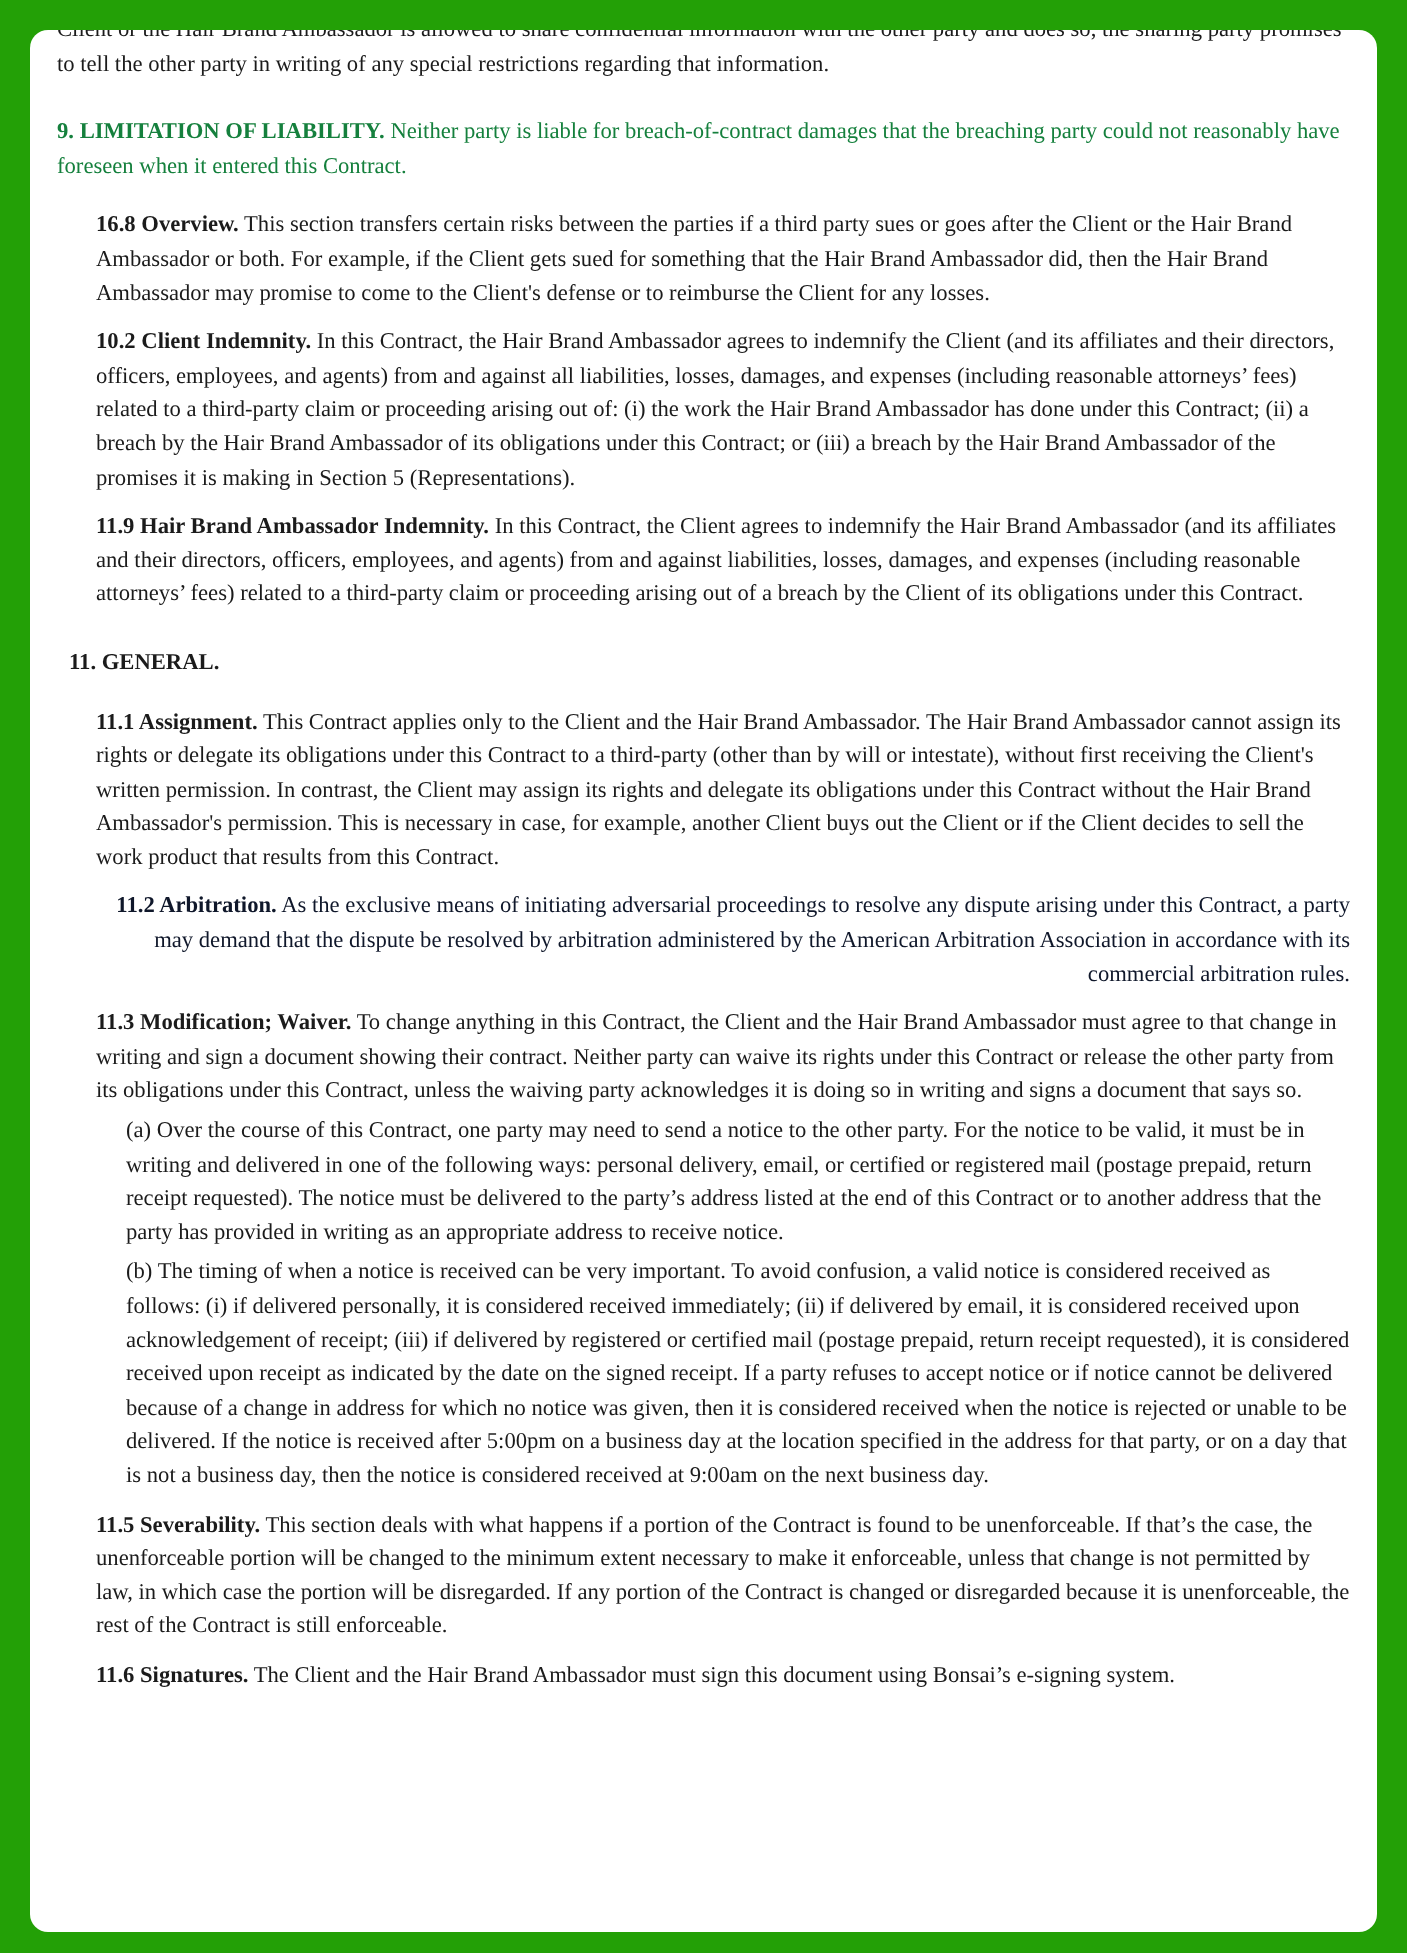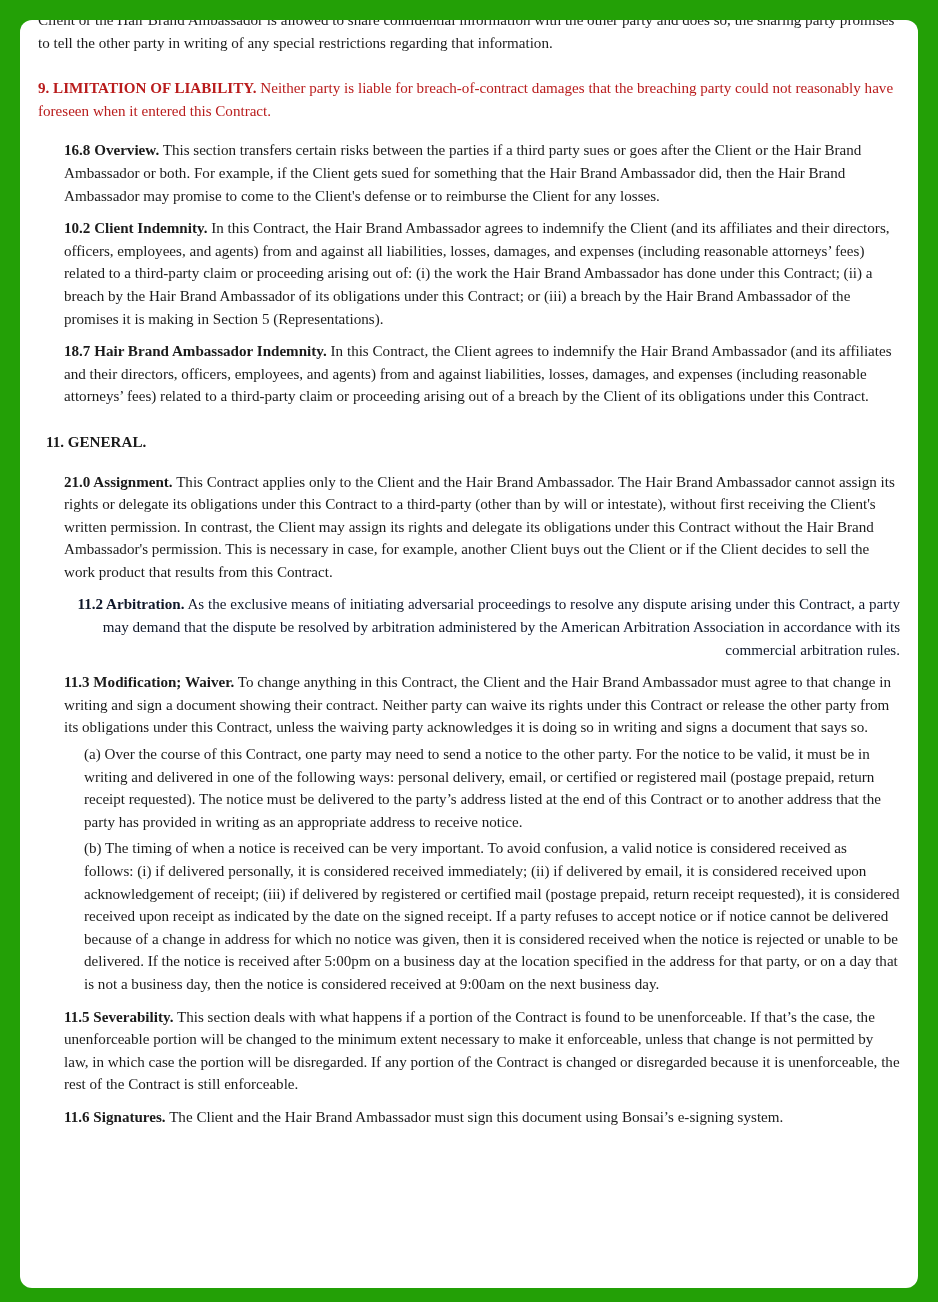--- a/index.html
+++ b/index.html
@@ -87,47 +87,47 @@
 <body style="background: rgb(35, 160, 6);">
 
 <div class="viewport" style="background: rgb(35, 160, 6);">
   <div class="page" style="background: rgb(255, 255, 255);">
     <div class="page-inner">
 
       <p class="para lvl0 clip-top" style="color: rgb(27, 27, 27);">
         <span>Client or the Hair Brand Ambassador is allowed to share confidential information with the other party and does so, the sharing party promises to tell the other party in writing of any special restrictions regarding that information.</span>
       </p>
 
-      <p class="para lvl0 gap-lg" style="color: #b91c1c;">
+      <p class="para lvl0 gap-lg" style="color: #15803d;">
         <b class="lead">9. LIMITATION OF LIABILITY.</b>
         <span>Neither party is liable for breach-of-contract damages that the breaching party could not reasonably have foreseen when it entered this Contract.</span>
       </p>
 
 
       <p class="para lvl1 gap-md" style="color: rgb(27, 27, 27);">
         <b class="lead">16.8 Overview.</b>
         <span>This section transfers certain risks between the parties if a third party sues or goes after the Client or the Hair Brand Ambassador or both. For example, if the Client gets sued for something that the Hair Brand Ambassador did, then the Hair Brand Ambassador may promise to come to the Client's defense or to reimburse the Client for any losses.</span>
       </p>
 
       <p class="para lvl1 gap-sm" style="color: rgb(27, 27, 27);">
         <b class="lead">10.2 Client Indemnity.</b>
         <span>In this Contract, the Hair Brand Ambassador agrees to indemnify the Client (and its affiliates and their directors, officers, employees, and agents) from and against all liabilities, losses, damages, and expenses (including reasonable attorneys’ fees) related to a third-party claim or proceeding arising out of: (i) the work the Hair Brand Ambassador has done under this Contract; (ii) a breach by the Hair Brand Ambassador of its obligations under this Contract; or (iii) a breach by the Hair Brand Ambassador of the promises it is making in Section 5 (Representations).</span>
       </p>
 
       <p class="para lvl1 gap-sm" style="color: rgb(27, 27, 27);">
-        <b class="lead">18.7 Hair Brand Ambassador Indemnity.</b>
+        <b class="lead">11.9 Hair Brand Ambassador Indemnity.</b>
         <span>In this Contract, the Client agrees to indemnify the Hair Brand Ambassador (and its affiliates and their directors, officers, employees, and agents) from and against liabilities, losses, damages, and expenses (including reasonable attorneys’ fees) related to a third-party claim or proceeding arising out of a breach by the Client of its obligations under this Contract.</span>
       </p>
 
       <p class="para heading gap-lg" style="color: rgb(27, 27, 27);">
         <span>11. GENERAL.</span>
       </p>
 
       <p class="para lvl1 gap-md" style="color: rgb(27, 27, 27);">
-        <b class="lead">21.0 Assignment.</b>
+        <b class="lead">11.1 Assignment.</b>
         <span>This Contract applies only to the Client and the Hair Brand Ambassador. The Hair Brand Ambassador cannot assign its rights or delegate its obligations under this Contract to a third-party (other than by will or intestate), without first receiving the Client's written permission. In contrast, the Client may assign its rights and delegate its obligations under this Contract without the Hair Brand Ambassador's permission. This is necessary in case, for example, another Client buys out the Client or if the Client decides to sell the work product that results from this Contract.</span>
       </p>
 
       <p class="para lvl1 gap-sm" style="color: #0f172a; text-align: right;">
         <b class="lead">11.2 Arbitration.</b>
         <span>As the exclusive means of initiating adversarial proceedings to resolve any dispute arising under this Contract, a party may demand that the dispute be resolved by arbitration administered by the American Arbitration Association in accordance with its commercial arbitration rules.</span>
       </p>
 
       <p class="para lvl1 gap-sm" style="color: rgb(27, 27, 27); font-family: Liberation Serif, serif;">
         <b class="lead">11.3 Modification; Waiver.</b>

